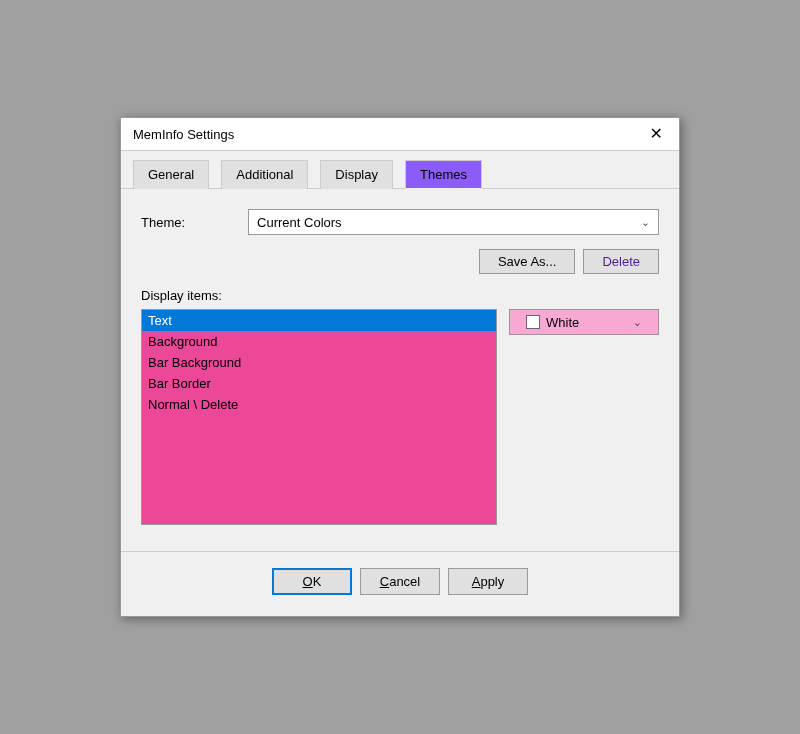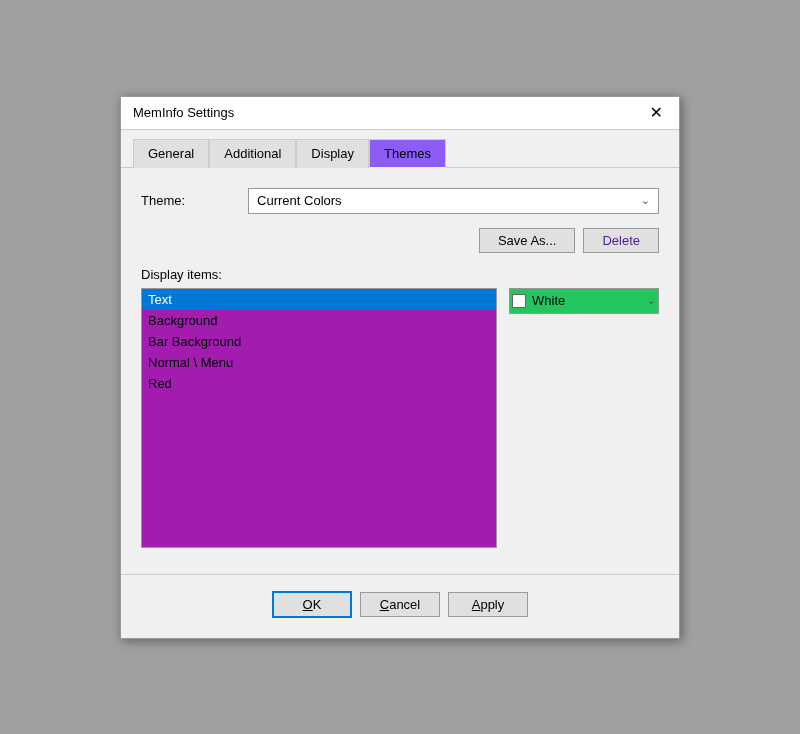--- a/index.html
+++ b/index.html
@@ -59,21 +59,21 @@
       display: flex;
       gap: 0;
     }
 
     .tab {
       padding: 6px 14px;
       border: 1px solid #ccc;
       border-bottom: none;
       background: #e0e0e0;
       cursor: pointer;
-      margin-right: 0;
+      margin-right: 12px;
       position: relative;
       top: 1px;
       font-size: 13px;
     }
 
     .tab.active {
       background: #8b5cf6;
       border-bottom: 1px solid #f0f0f0;
       z-index: 1;
       font-weight: 400;
@@ -147,42 +147,42 @@
 
     .display-area {
       display: flex;
       gap: 12px;
       align-items: flex-start;
     }
 
     .list-box {
       flex: 1;
       border: 1px solid #999;
-      background: #a21caf;
-      height: 260px;
+      background: #ec4899;
+      height: 216px;
       overflow-y: auto;
     }
 
     .list-item {
       padding: 3px 6px;
       cursor: pointer;
       font-size: 13px;
     }
 
     .list-item.selected {
       background: #0078d7;
       color: #fff;
     }
 
     .color-selector {
       display: flex;
       align-items: center;
       border: 1px solid #999;
-      background: #22c55e;
-      padding: 4px 2px;
+      background: #f9a8d4;
+      padding: 4px 16px;
       height: 26px;
       cursor: pointer;
       gap: 6px;
       min-width: 150px;
       justify-content: space-between;
     }
 
     .color-checkbox {
       width: 14px;
       height: 14px;
@@ -196,21 +196,20 @@
       font-size: 13px;
     }
 
     .footer {
       display: flex;
       justify-content: center;
       gap: 8px;
       padding: 16px 20px 20px 20px;
       border-top: 1px solid #ccc;
       margin-top: 10px;
-      align-items: center;
     }
 
     .footer .btn {
       min-width: 80px;
     }
 
     .footer .btn.ok-btn {
       border: 2px solid #0078d7;
     }
 
@@ -248,22 +247,22 @@
       <button class="btn" disabled="">Delete</button>
     </div>
 
     <div class="display-items-label">Display items:</div>
 
     <div class="display-area">
       <div class="list-box">
         <div class="list-item selected">Text</div>
         <div class="list-item">Background</div>
         <div class="list-item">Bar Background</div>
-        <div class="list-item">Normal \ Menu</div>
-        <div class="list-item">Red</div>
+        <div class="list-item">Bar Border</div>
+        <div class="list-item">Normal \ Delete</div>
       </div>
 
       <div style="display:flex; flex-direction:column; gap:0; align-items:flex-start;">
         <div class="color-selector">
           <span class="color-checkbox"></span>
           <span class="color-label">White</span>
           <span class="dropdown-arrow">⌄</span>
         </div>
       </div>
     </div>

